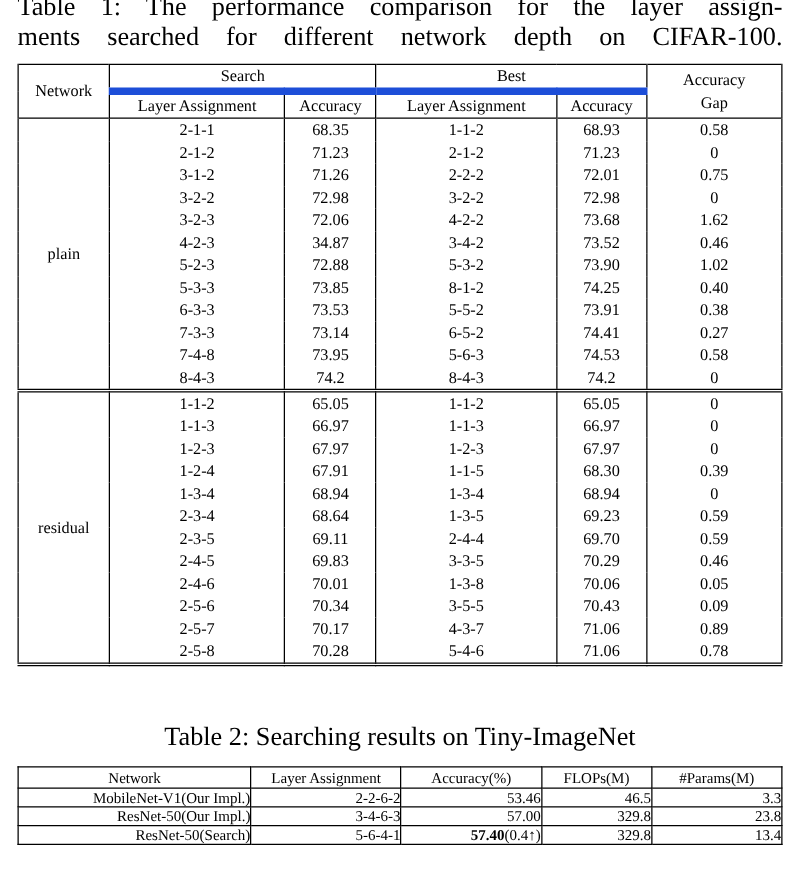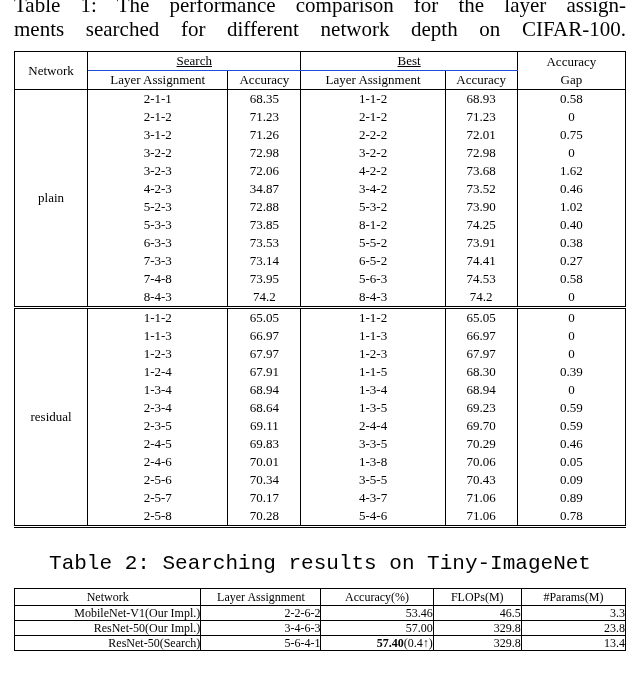--- a/index.html
+++ b/index.html
@@ -28,26 +28,26 @@
     border-bottom: 3px double #000;
   }
   #table1 th, #table1 td {
     border-left: 1px solid #000; border-right: 1px solid #000;
     text-align: center; vertical-align: middle;
     font-weight: normal; padding: 0;
     line-height: 18px; height: 18px;
     overflow: hidden; white-space: nowrap;
   }
   #table1 thead { border-bottom: 1px solid #000; }
-  #table1 th.group { border-bottom: 1px solid #1d4ed8; text-decoration: underline; }
+  #table1 th.group { border-bottom: 6px solid #1d4ed8; }
   #table1 tbody.sec-0 { border-bottom: 3px double #000; }
 
   .caption2 {
     font-size: 21px; line-height: 24px; text-align: center;
-    margin-top: 24px; margin-bottom: 12px; font-family: Liberation Mono, monospace;
+    margin-top: 44px; margin-bottom: 12px;
   }
 
   #table2 { font-size: 12px; border: 1px solid #000; }
   #table2 th, #table2 td {
     border: 1px solid #000;
     text-align: center; vertical-align: middle;
     font-weight: normal; padding: 0;
     overflow: hidden; white-space: nowrap;
   }
   #table2 th { line-height: 16px; height: 16px; }

